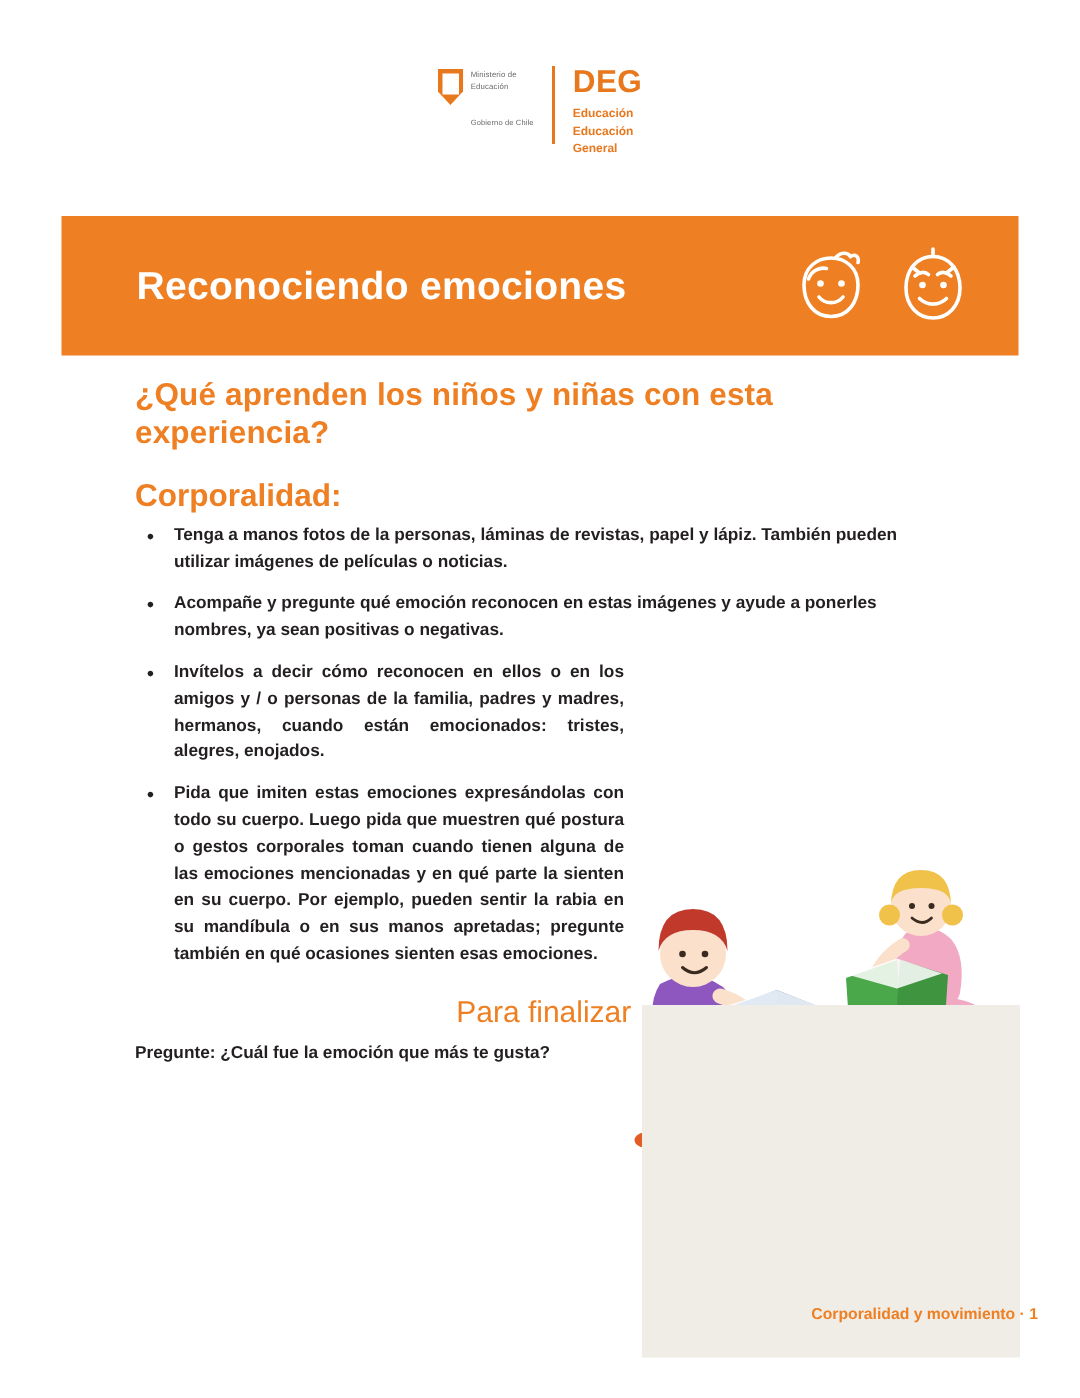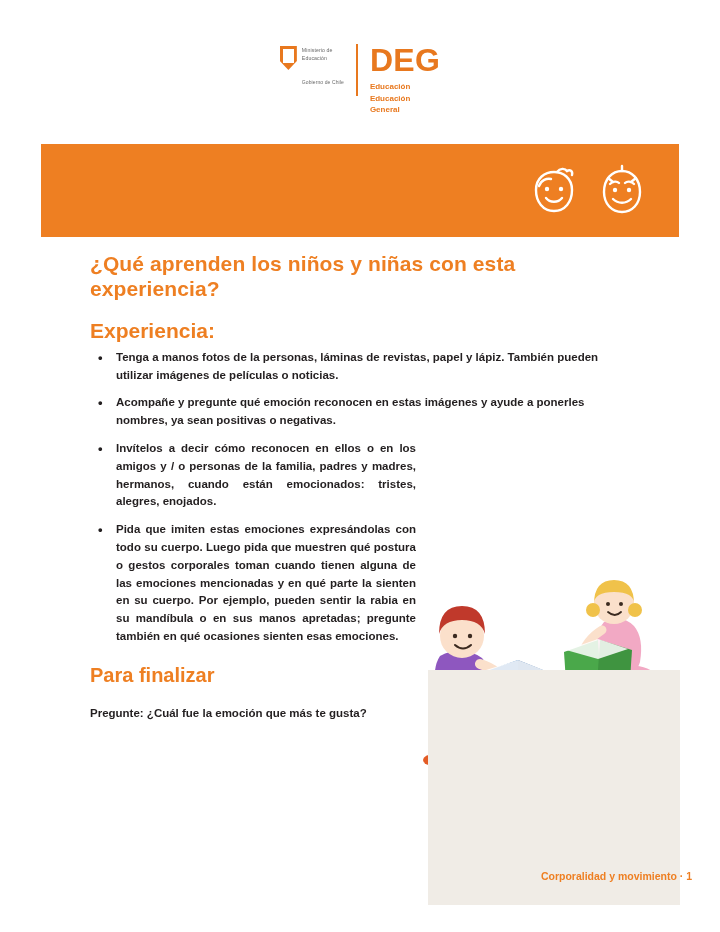--- a/index.html
+++ b/index.html
@@ -68,21 +68,21 @@
   }
   .min-text .gob {
     margin-top: 17px;
     color: #6a6a6a;
     font-size: 5px;
   }
   .deg-block {
     padding-left: 2px;
   }
   .deg-title {
-    font-size: 32px;
+    font-size: 21px;
     font-weight: bold;
     color: #e8781e;
     line-height: 1;
     letter-spacing: .3px;
   }
   .deg-sub {
     margin-top: 5px;
     font-size: 8px;
     font-weight: bold;
     color: #e8781e;
@@ -173,22 +173,23 @@
     color: #231f20;
   }
   li.w1 { width: 505px; }
   li.w2 { width: 505px; }
   li.w3 { width: 300px; text-align: justify; }
   li.w4 { width: 300px; text-align: justify; }
 
   h2.final {
     color: #ee7f22;
     font-size: 20px;
-    font-weight: bold;
-    margin: 18px 0 18px 0;
+    font-weight: normal;
+    margin: 18px 0 7px 0;
+    text-align: center;
   }
 
   
   .footer {
     position: absolute;
     right: 28px;
     bottom: 50px;
     font-size: 10.5px;
     font-weight: bold;
     color: #ee7f22;
@@ -231,20 +232,21 @@
       <div class="deg-sub">
         <div>Educación</div>
         <div>Educación</div>
         <div>General</div>
       </div>
     </div>
   </div>
 </div>
 
 <div class="banner">
+  <div class="banner-title">Reconociendo emociones</div>
   <div class="banner-faces">
     <svg width="56" height="56" viewBox="0 0 56 56">
       <g fill="none" stroke="#ffffff" stroke-width="2.4" stroke-linecap="round">
         <path d="M9 26 C9 14 18 8 27 8 C36 8 45 14 45 26 C45 38 38 47 27 47 C16 47 9 38 9 26 Z"></path>
         <path d="M30 8 C33 4 38 4 40 7"></path>
         <path d="M40 7 C43 5 46 7 45 11"></path>
         <circle cx="20" cy="25" r="2.2" fill="#ffffff" stroke="none"></circle>
         <circle cx="34" cy="25" r="2.2" fill="#ffffff" stroke="none"></circle>
         <path d="M19 34 C23 39 31 39 35 34"></path>
         <path d="M12 22 C14 16 20 14 24 15"></path>
@@ -264,21 +266,21 @@
       </g>
     </svg>
   </div>
 </div>
 
 <div class="content">
 
   <h2 class="q">¿Qué aprenden  los niños y niñas con esta experiencia?</h2>
 
 
-  <h2 class="exp">Experiencia:</h2>
+  <h2 class="exp">Corporalidad:</h2>
   <ul class="bullets">
     <li class="w1">Tenga a manos fotos de la personas, láminas de revistas, papel y lápiz. También pueden utilizar imágenes de películas o noticias.</li>
     <li class="w2">Acompañe y pregunte qué emoción reconocen en estas imágenes y ayude a ponerles nombres, ya sean positivas o negativas.</li>
     <li class="w3">Invítelos a decir cómo reconocen en ellos o en los amigos y / o personas de la familia, padres y madres, hermanos, cuando están emocionados: tristes, alegres, enojados.</li>
     <li class="w4">Pida que imiten estas emociones expresándolas con todo su cuerpo. Luego pida que muestren qué postura o gestos corporales toman cuando tienen alguna de las emociones mencionadas y en qué parte la sienten en su cuerpo. Por ejemplo, pueden sentir la rabia en su mandíbula o en sus manos apretadas; pregunte también en qué ocasiones sienten esas emociones.</li>
   </ul>
 
   <h2 class="final">Para finalizar</h2>
   <p class="body">Pregunte: ¿Cuál fue la emoción que más te gusta?</p>
 </div>

